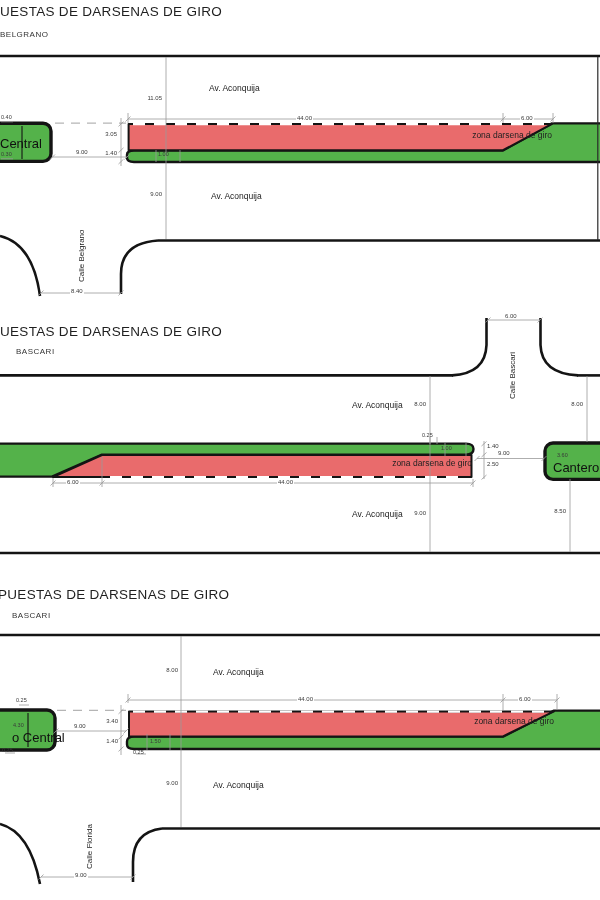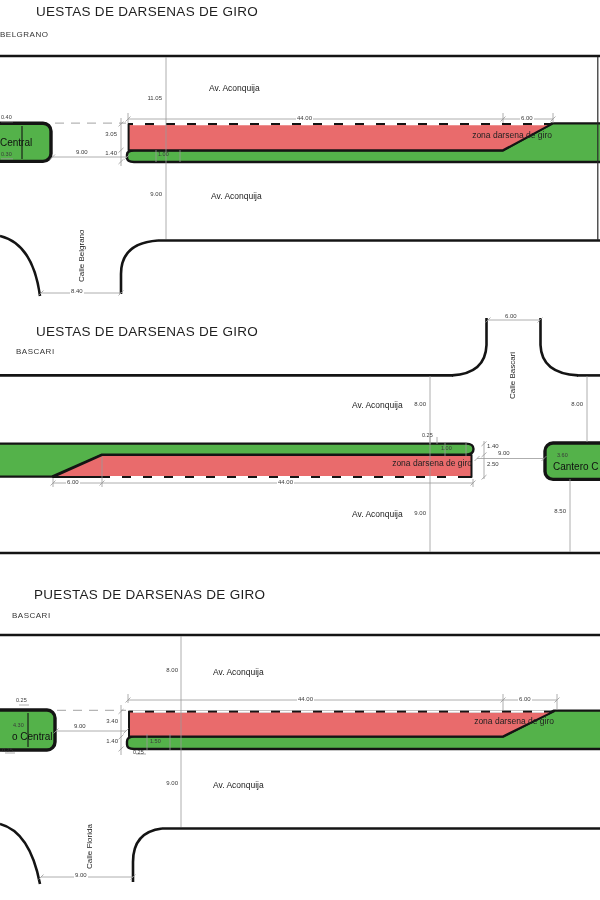--- a/index.html
+++ b/index.html
@@ -9,27 +9,27 @@
   .road{stroke:#141414;stroke-width:2.6;fill:none;stroke-linecap:butt;}
   .outline{stroke:#141414;stroke-width:2.4;stroke-linejoin:round;}
   .outline2{stroke:#141414;stroke-width:2;stroke-linejoin:round;}
   .outline3{stroke:#141414;stroke-width:3.4;}
   .dashw{stroke:#ffffff;stroke-width:2.2;stroke-dasharray:12 9;}
   .dashg{stroke:#b5b5b5;stroke-width:1.2;stroke-dasharray:9 7;}
   .dim line{stroke:#999999;stroke-width:0.8;}
   .frame{stroke:#2a2a2a;stroke-width:1.2;}
   .divline{stroke:#141414;stroke-width:1.1;}
   .lbl{position:absolute;white-space:nowrap;color:#2b2b2b;line-height:1.1;}
-  .t-title{font-size:13.5px;letter-spacing:.3px;color:#1f1f1f;padding-left:36px;}
+  .t-title{font-size:13.5px;letter-spacing:.3px;color:#1f1f1f;}
   .t-sub{font-size:8px;letter-spacing:.5px;color:#333;}
   .t-ave{font-size:8.5px;color:#222;}
   .t-dim{font-size:6px;color:#3a3a3a;}
   .t-tiny{font-size:5.5px;color:#3a3a3a;}
   .t-zone{font-size:8.5px;color:#222;text-align:right;}
-  .t-island{font-size:10px;color:#101010;text-align:right;}
+  .t-island{font-size:13px;color:#101010;text-align:right;}
   .bg{background:#fff;padding:0 1px;}
   .ra{text-align:right;}
   .vert{writing-mode:vertical-rl;transform:rotate(180deg);text-align:center;
         display:flex;align-items:center;justify-content:center;}
 </style>
 </head>
 <body>
 
 <svg width="600" height="900" viewBox="0 0 600 900">
 

